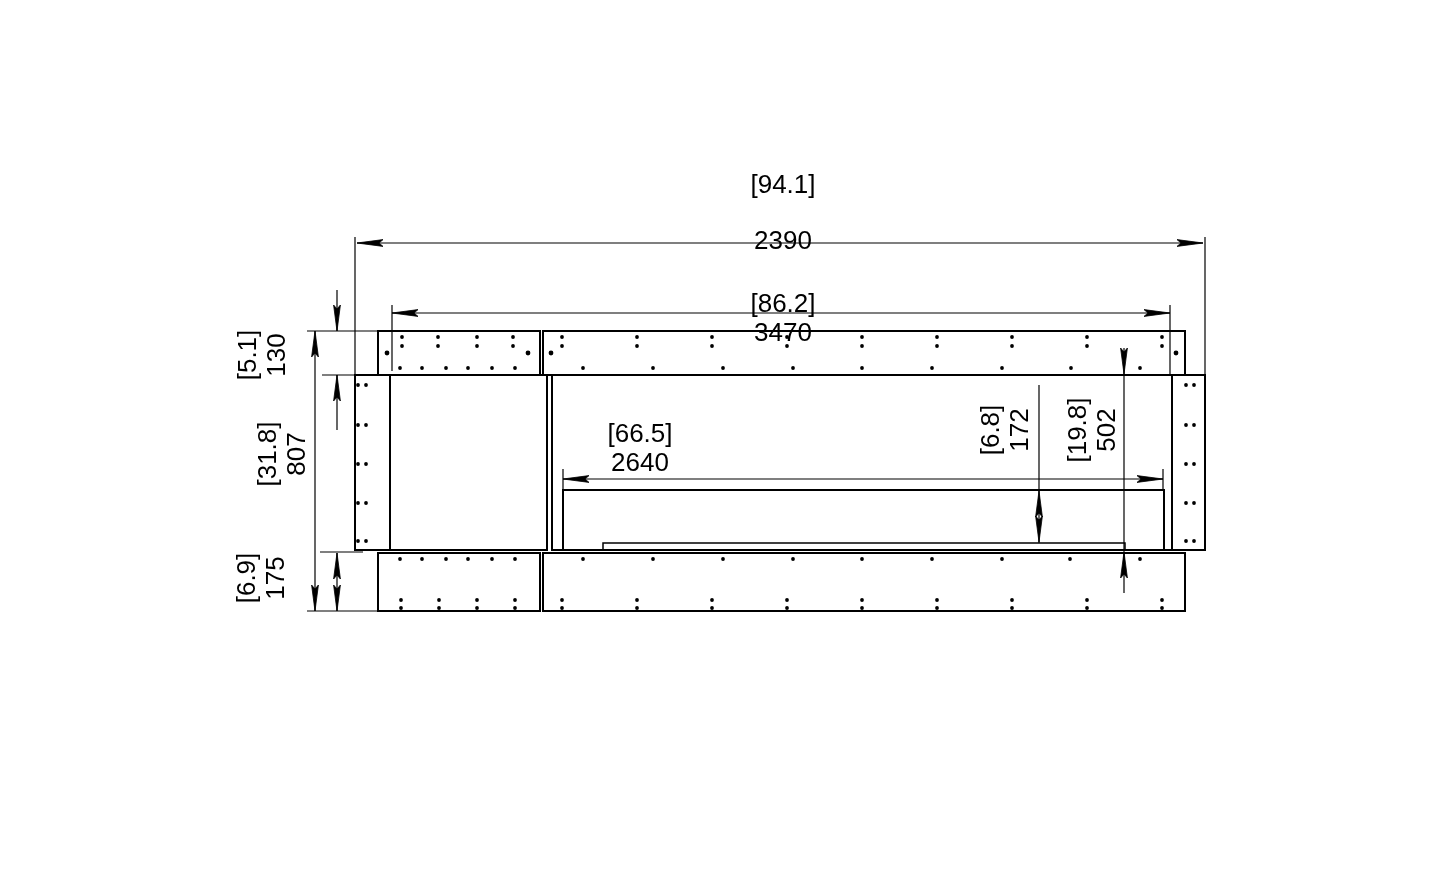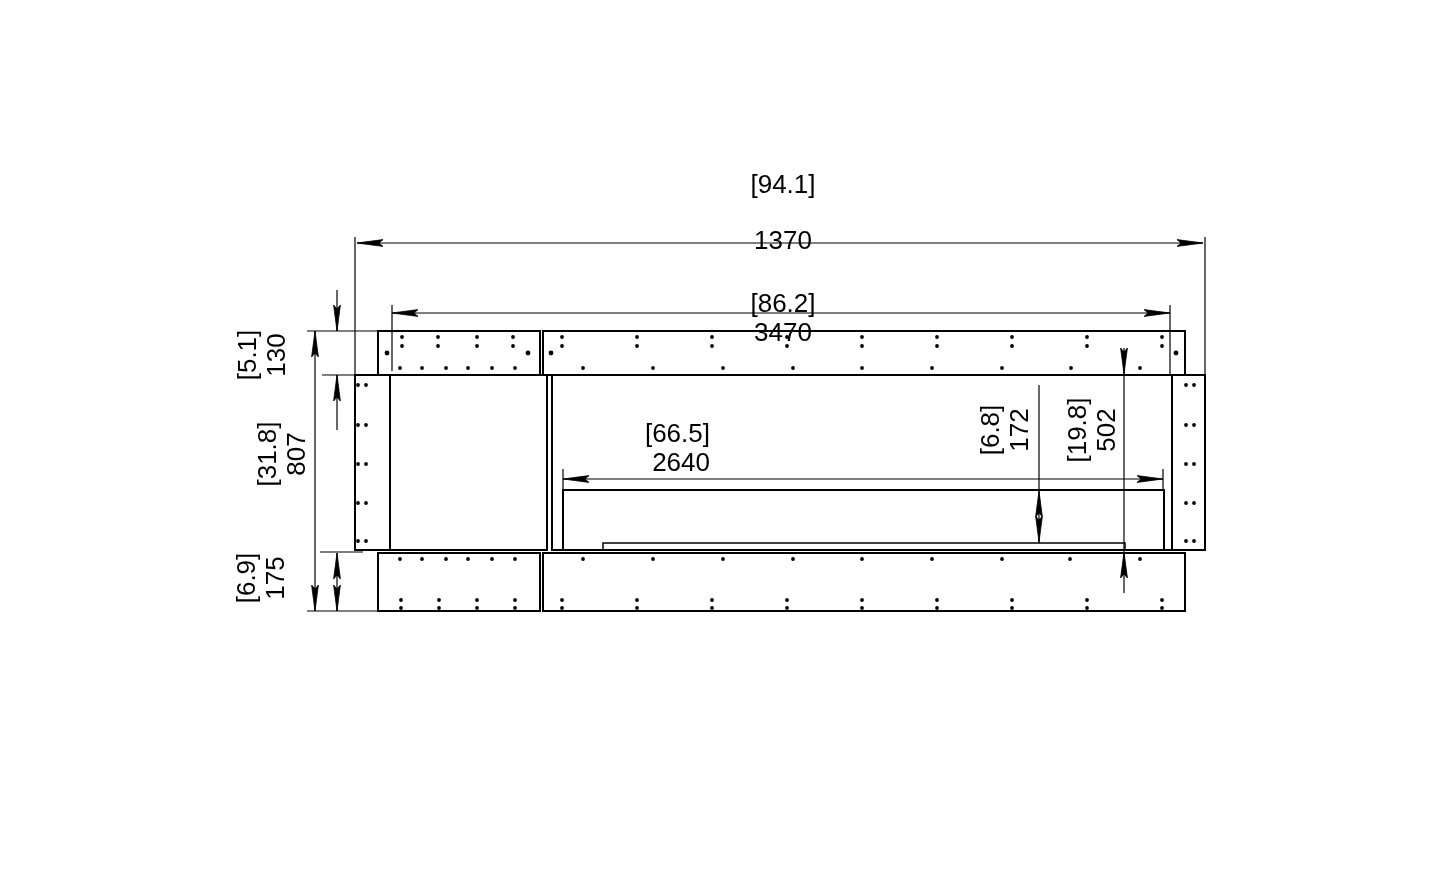--- a/index.html
+++ b/index.html
@@ -170,29 +170,29 @@
       <circle cx="1186" cy="541" r="1.9" fill="#000000"></circle>
       <circle cx="1194" cy="385" r="1.9" fill="#000000"></circle>
       <circle cx="1194" cy="425" r="1.9" fill="#000000"></circle>
       <circle cx="1194" cy="464" r="1.9" fill="#000000"></circle>
       <circle cx="1194" cy="503" r="1.9" fill="#000000"></circle>
       <circle cx="1194" cy="541" r="1.9" fill="#000000"></circle>
     </svg>
 
   <div class="lbl" style="left:713px; top:183px; width:140px; height:58px;gap:27px;">
     <span class="in">[94.1]</span>
-    <span class="mm">1370</span>
+    <span class="mm">2390</span>
   </div>
 
   <div class="lbl" style="left:713px; top:253px; width:140px; height:58px;margin-top:36px;">
     <span class="in">[86.2]</span>
     <span class="mm">3470</span>
   </div>
 
-  <div class="lbl" style="left:570px; top:419px; width:140px; height:58px;align-items:flex-end;">
+  <div class="lbl" style="left:570px; top:419px; width:140px; height:58px;">
     <span class="in">[66.5]</span>
     <span class="mm">2640</span>
   </div>
 
   <div class="lbl rot" style="left:220px; top:326px; width:84px; height:58px;">
     <span class="in">[5.1]</span>
     <span class="mm">130</span>
   </div>
 
   <div class="lbl rot" style="left:240px; top:425px; width:84px; height:58px;">

